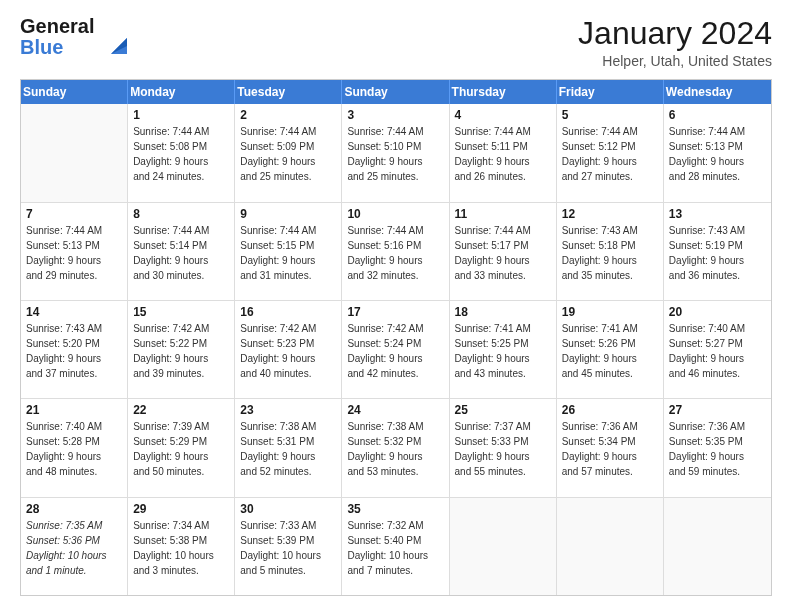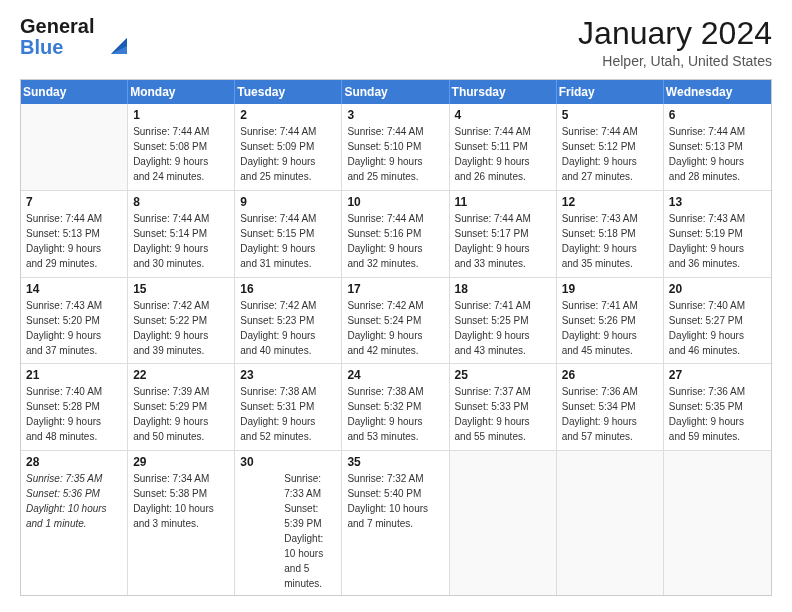--- a/index.html
+++ b/index.html
@@ -350,21 +350,21 @@
           </div>
           <div class="cal-cell">
             <div class="day-num">29</div>
             <div class="day-info" style="white-space: pre-line;">Sunrise: 7:34 AM
 Sunset: 5:38 PM
 Daylight: 10 hours
 and 3 minutes.</div>
           </div>
           <div class="cal-cell">
             <div class="day-num">30</div>
-            <div class="day-info" style="white-space: pre-line; margin-left: 44px;">Sunrise: 7:33 AM
+            <div class="day-info" style="white-space: pre-line;">Sunrise: 7:33 AM
 Sunset: 5:39 PM
 Daylight: 10 hours
 and 5 minutes.</div>
           </div>
           <div class="cal-cell">
             <div class="day-num">35</div>
             <div class="day-info" style="white-space: pre-line;">Sunrise: 7:32 AM
 Sunset: 5:40 PM
 Daylight: 10 hours
 and 7 minutes.</div>

